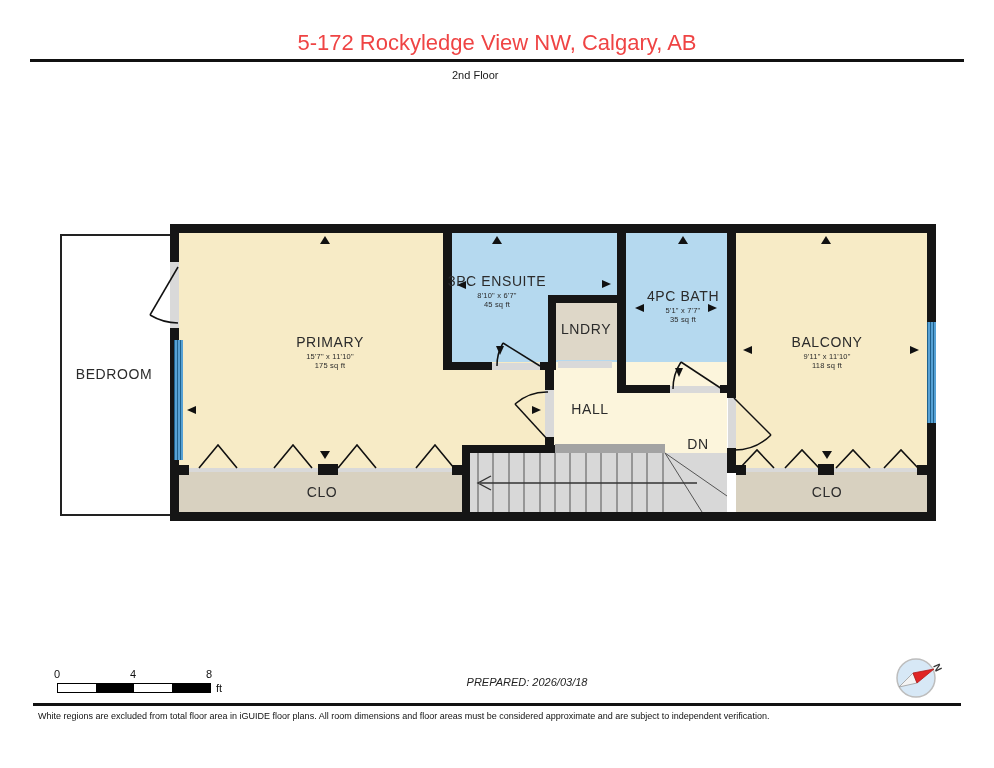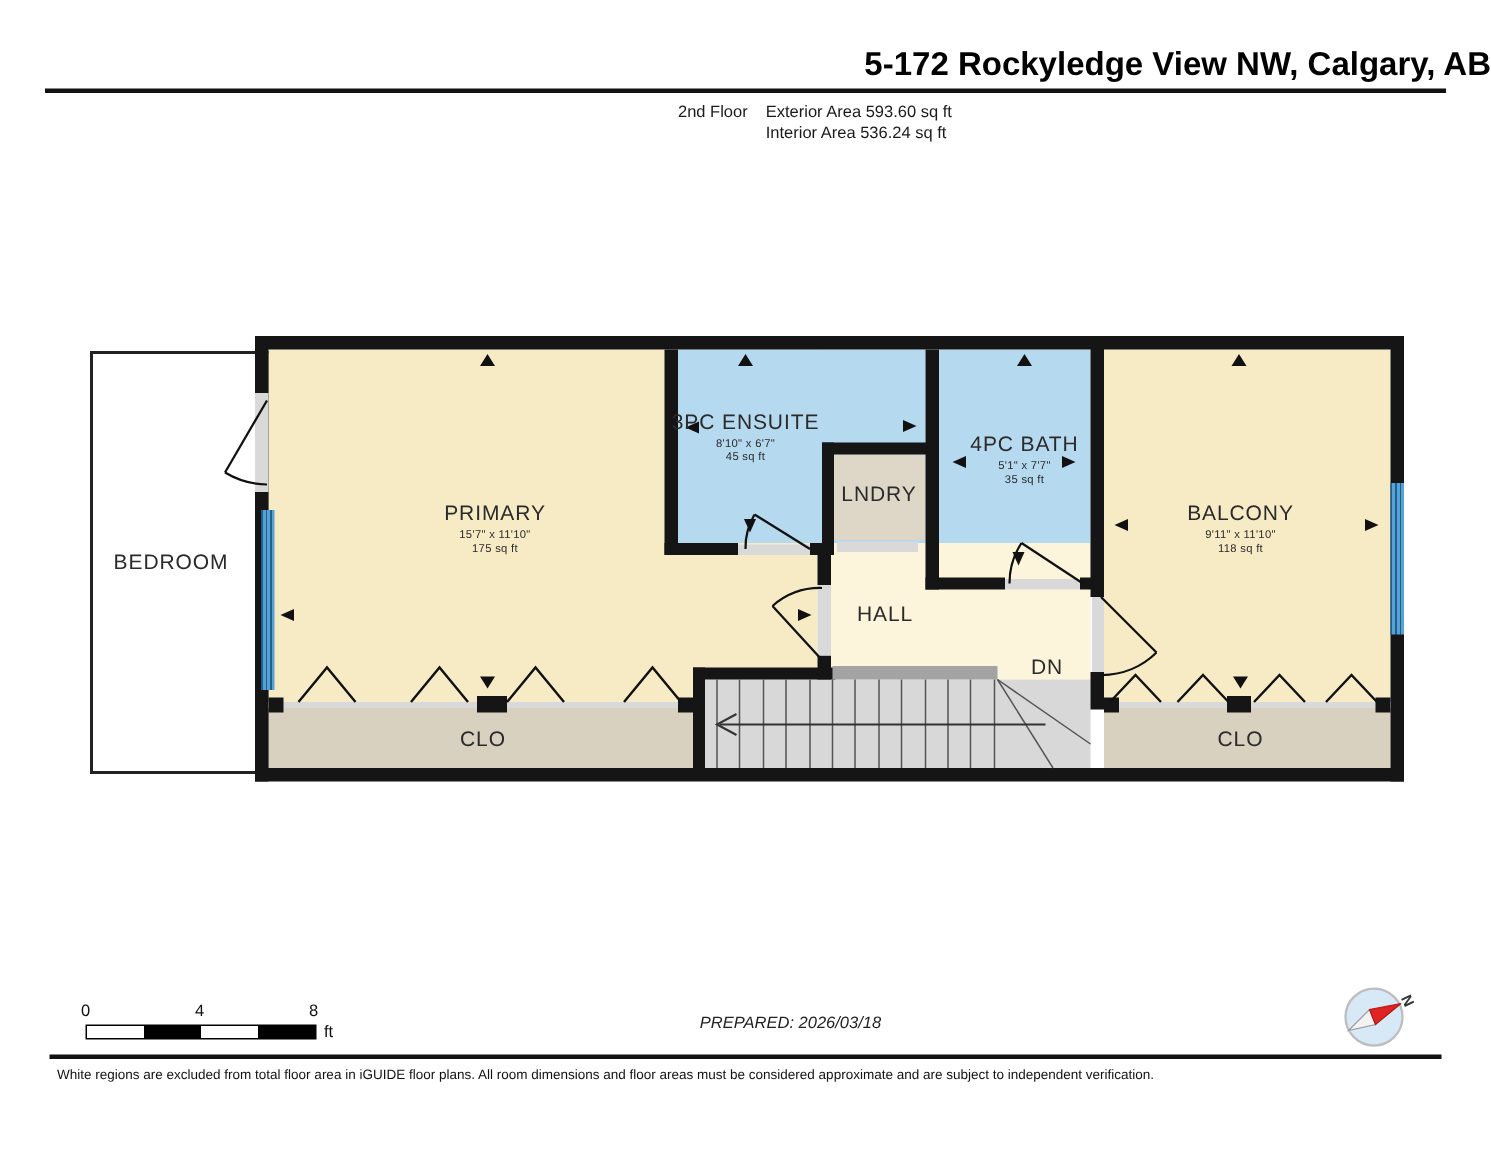--- a/index.html
+++ b/index.html
@@ -9,21 +9,21 @@
   .wall{position:absolute;background:#151515;}
   .thr{position:absolute;background:#d9d9d9;}
   .room{position:absolute;}
   .lbl{position:absolute;transform:translate(-50%,-50%);text-align:center;
        color:#2b2b2b;line-height:1.25;white-space:nowrap;}
   .room-name{font-size:14px;letter-spacing:.6px;}
   .room-dims{font-size:7.5px;letter-spacing:.2px;}
   .win{position:absolute;background:linear-gradient(to right,
        #1f618d 0 1px,#57a1d4 1px 3px,#1f618d 3px 4px,#57a1d4 4px 6px,
        #1f618d 6px 7px,#57a1d4 7px 9px);}
-  #title{left:0;right:0;top:30px;text-align:right;font-size:22px;font-weight:bold;color:#000000;}
+  #title{left:0;right:0;top:30px;text-align:center;font-size:22px;font-weight:normal;color:#ef4444;}
   #title-rule{left:30px;top:59px;width:934px;height:3px;background:#111;}
   #subtitle{left:452px;top:69px;display:flex;gap:12px;font-size:11px;}
   #subtitle .floor{font-weight:normal;}
   #subtitle .areas div{margin-bottom:2px;}
   #balcony{left:60px;top:234px;width:117px;height:278px;background:#ffffff;border:2px solid #222;}
   #scalebar{left:57px;top:683px;width:152px;height:8px;border:1px solid #000;display:flex;}
   #scalebar div{flex:1;}
   .sb-w{background:#fff;} .sb-b{background:#000;}
   .sb-num{position:absolute;top:668px;font-size:11px;transform:translateX(-50%);color:#111;}
   #sb-ft{left:216px;top:682px;font-size:11px;color:#111;}
@@ -33,24 +33,20 @@
   #disclaimer{left:38px;top:711px;width:930px;font-size:9px;color:#111;}
   svg{position:absolute;left:0;top:0;pointer-events:none;}
 </style>
 </head>
 <body>
 
 <div class="abs" id="title">5-172 Rockyledge View NW, Calgary, AB</div>
 <div class="abs" id="title-rule"></div>
 <div class="abs" id="subtitle">
   <div class="floor">2nd Floor</div>
-  <div class="areas">
-    <div>Exterior Area 593.60 sq ft</div>
-    <div>Interior Area 536.24 sq ft</div>
-  </div>
 </div>
 
 <div class="abs" id="balcony"></div>
 
 <div class="room" style="left:179px;top:233px;width:366px;height:235px;background:#f7ebc6;"></div>
 <div class="room" style="left:452px;top:233px;width:165px;height:129px;background:#b5d9ef;"></div>
 <div class="room" style="left:556px;top:303px;width:61px;height:57px;background:#ded7c8;"></div>
 <div class="room" style="left:626px;top:233px;width:101px;height:152px;background:#b5d9ef;"></div>
 <div class="room" style="left:736px;top:233px;width:191px;height:235px;background:#f7ebc6;"></div>
 <div class="room" style="left:554px;top:362px;width:173px;height:91px;background:#fcf5dc;"></div>

